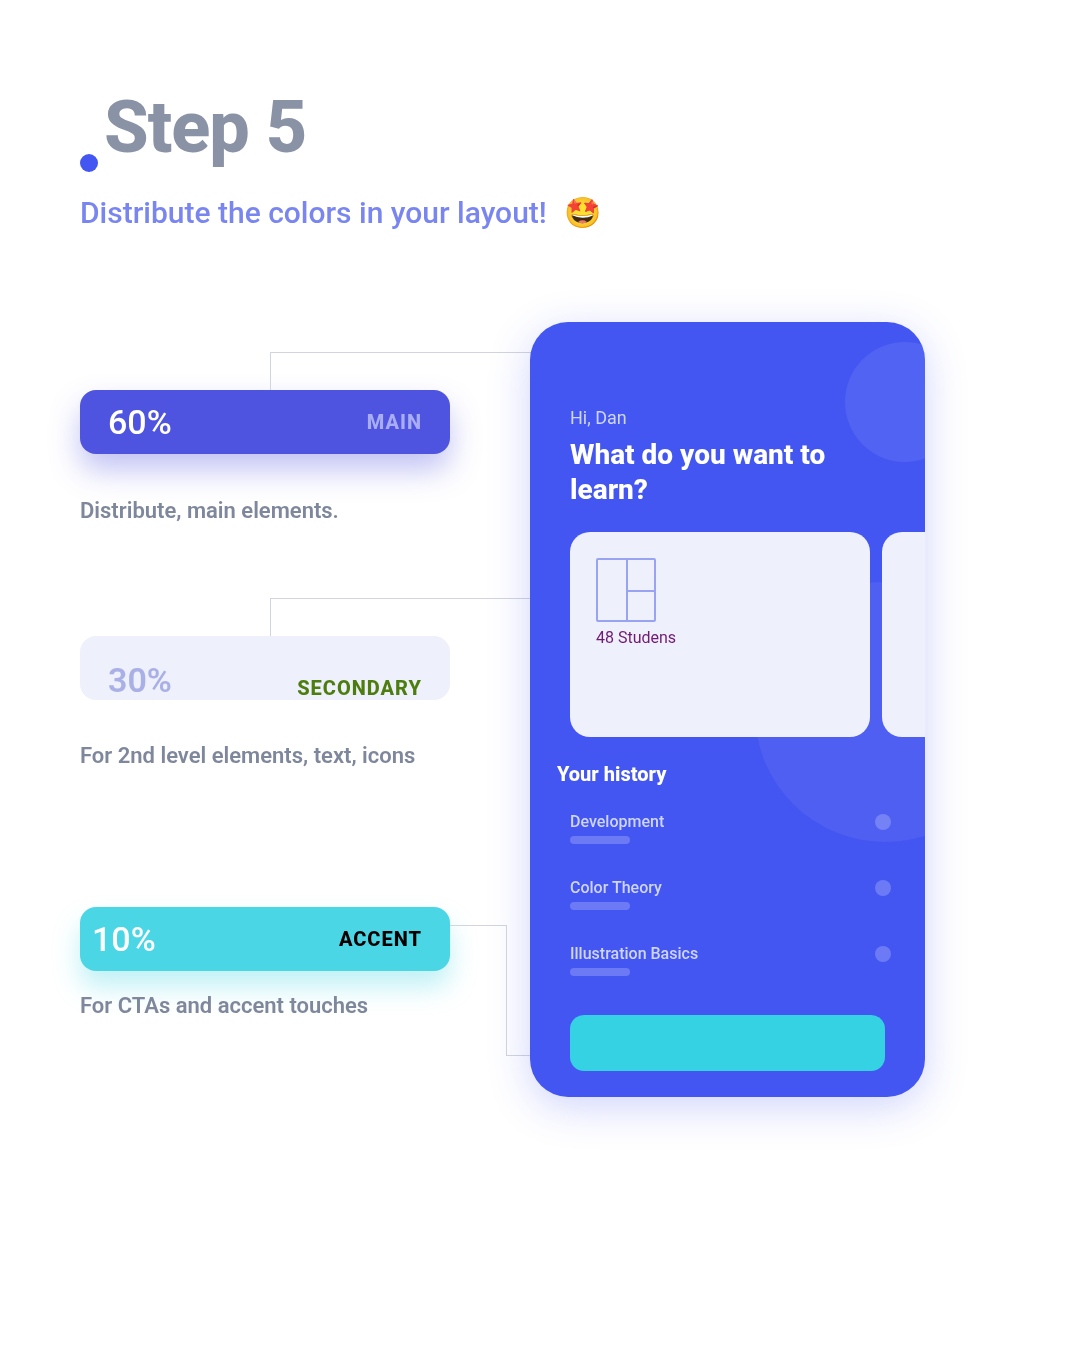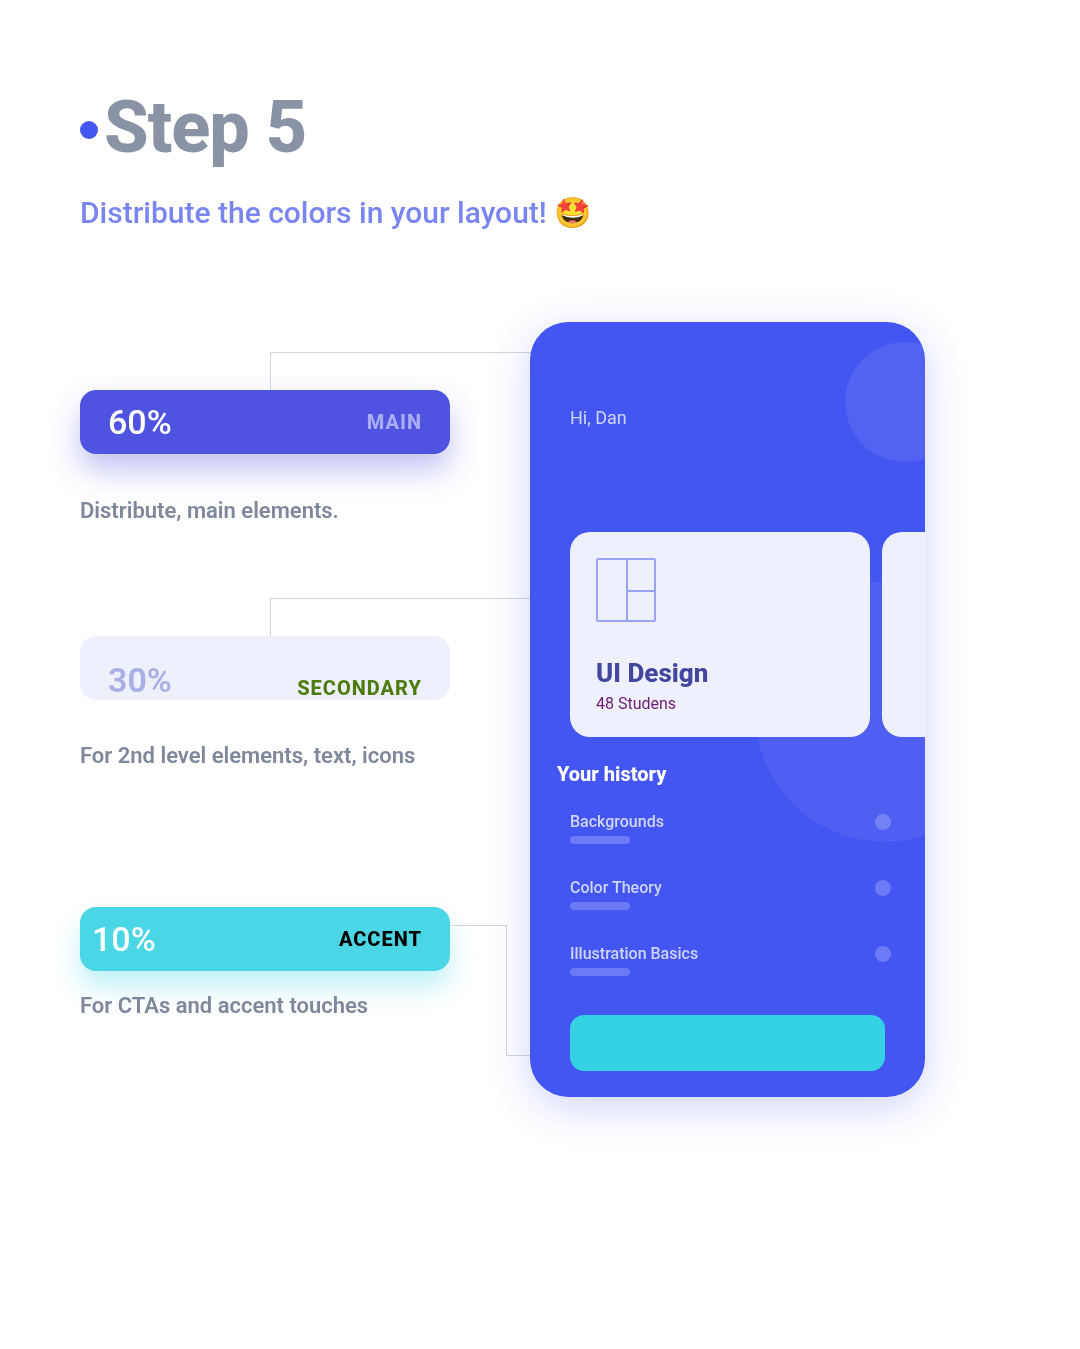--- a/index.html
+++ b/index.html
@@ -1,22 +1,22 @@
 <!DOCTYPE html>
 <html><head>
   <meta charset="utf-8">
   <style>
     * { margin:0; padding:0; box-sizing:border-box; font-family: -apple-system, BlinkMacSystemFont, "Segoe UI", Roboto, "Helvetica Neue", Arial, sans-serif; }
     body { width:1080px; height:1349px; background:#ffffff; position:relative; overflow:hidden; }
 
     
-    .heading { position:absolute; left:80px; top:85px; display:flex; align-items:center; }
+    .heading { position:absolute; left:80px; top:85px; display:flex; align-items:flex-end; }
     .heading .dot { width:18px; height:18px; border-radius:50%; background:#4356f2; display:inline-block; margin-right:6px; position:relative; top:2px;}
     .heading .title { font-size:72px; font-weight:800; color:#8a93a6; letter-spacing:-1px; }
-    .subtitle-wrap { position:absolute; left:80px; top:195px; display:flex; align-items:center; gap:8px; }
+    .subtitle-wrap { position:absolute; left:80px; top:195px; display:flex; align-items:center; gap:18px; }
     .subtitle { font-size:30px; font-weight:500; color:#7a86f0; }
     .emoji { font-size:30px; }
 
     
     .badge { position:absolute; left:80px; width:370px; height:64px; border-radius:16px; display:flex; align-items:center; justify-content:space-between; padding:0 28px; }
     .badge .pct { font-size:34px; font-weight:500; }
     .badge .lbl { font-size:20px; font-weight:800; letter-spacing:1px; }
     .desc { position:absolute; left:80px; width:370px; font-size:22px; font-weight:600; color:#7e879b; line-height:1.45; }
 
     .badge-main { top:390px; background:#4f54e0; box-shadow:0 16px 30px rgba(79,84,224,.35); }
@@ -105,31 +105,31 @@
 <div class="c-line-h" style="left:450px; top:925px; width:56px;"></div>
 <div class="c-line-v" style="left:506px; top:925px; height:130px;"></div>
 <div class="c-line-h" style="left:506px; top:1055px; width:64px;"></div>
 <div class="node node-small" style="left:561px; top:1046px;"></div>
 
 <div class="device">
   <div class="glow1"></div>
   <div class="glow2"></div>
 
   <div class="greet">Hi, Dan</div>
+  <div class="headline">What do you want to learn?</div>
 
   <div class="card">
     <div class="card-icon"></div>
-    <div class="card-title">UI Design</div>
     <div class="card-sub">48 Studens</div>
   </div>
   <div class="card2"></div>
 
   <div class="hist-title">Your history</div>
 
-  <div class="hist-item hist-1">Backgrounds</div>
+  <div class="hist-item hist-1">Development</div>
   <div class="hist-bar hist-1b"></div>
   <div class="hist-dot hist-1d"></div>
 
   <div class="hist-item hist-2">Color Theory</div>
   <div class="hist-bar hist-2b"></div>
   <div class="hist-dot hist-2d"></div>
 
   <div class="hist-item hist-3">Illustration Basics</div>
   <div class="hist-bar hist-3b"></div>
   <div class="hist-dot hist-3d"></div>

